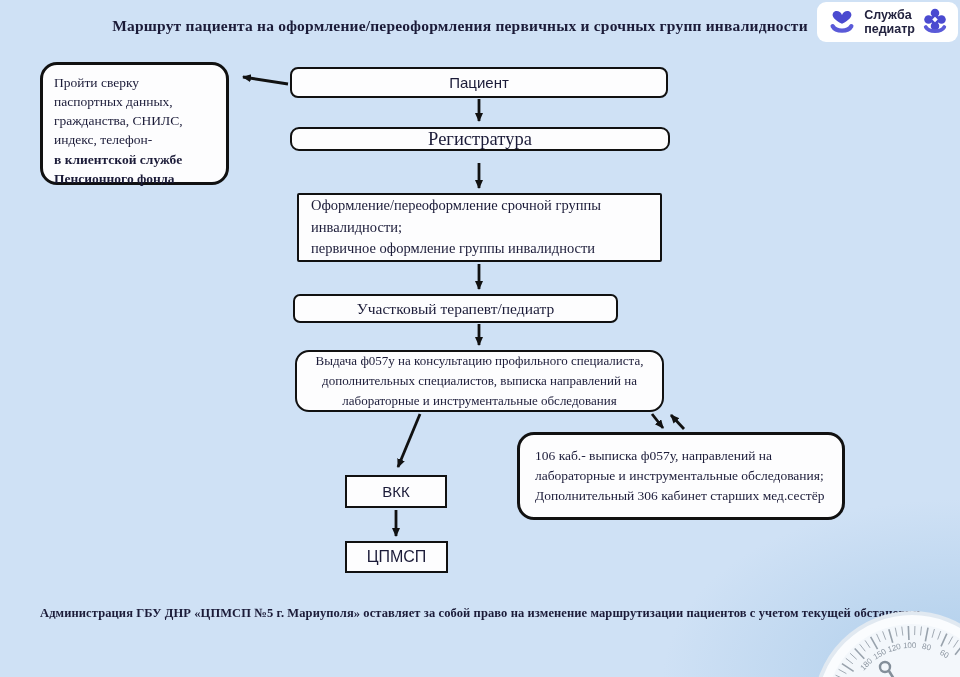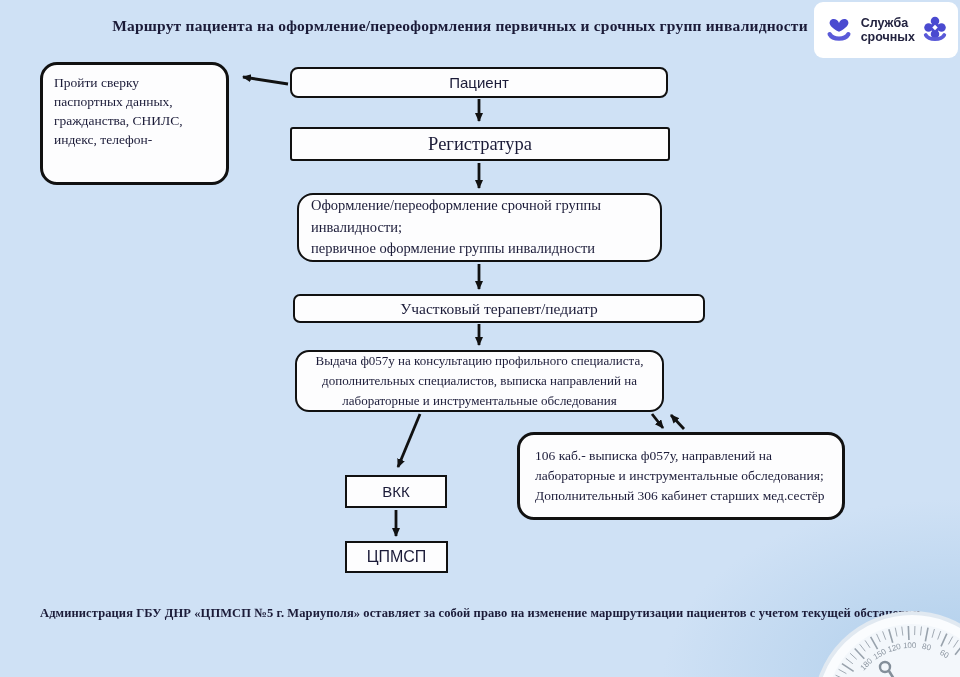--- a/index.html
+++ b/index.html
@@ -14,21 +14,21 @@
     background:radial-gradient(ellipse at 100% 100%, #aecdea 0%, rgba(174,205,234,0) 70%);
   }
   .page-title{
     position:absolute;left:40px;top:17px;width:840px;
     text-align:center;font-weight:bold;font-size:15.5px;letter-spacing:.2px;
   }
   
   .logo-card{
     position:absolute;right:2px;top:2px;height:36px;
     background:#ffffff;border-radius:9px;
-    display:flex;align-items:center;padding:10px 10px;gap:7px;
+    display:flex;align-items:center;padding:2px 10px;gap:7px;
   }
   .logo-text{
     font-family:"Liberation Sans", sans-serif;font-weight:bold;
     font-size:12.5px;line-height:1.12;color:#23233f;
   }
   
   .box{
     position:absolute;background:#fdfdfe;border:2px solid #111111;
     box-sizing:border-box;display:flex;align-items:center;justify-content:center;
     text-align:center;
@@ -36,24 +36,24 @@
   .box.rounded-lg{border-width:3px;border-radius:17px;}
   .box.left-text{justify-content:flex-start;text-align:left;}
   .pre{white-space:pre-line;}
   .sans{font-family:"Liberation Sans", sans-serif;}
 
   .callout{left:40px;top:62px;width:189px;height:123px;font-size:13.5px;line-height:1.42;
            padding:8px 11px;flex-direction:column;align-items:flex-start;justify-content:center;}
   .callout .bold-part{font-weight:bold;}
 
   .patient-box{left:290px;top:67px;width:378px;height:31px;border-radius:8px;font-size:15px;}
-  .registry-box{left:290px;top:127px;width:380px;height:34px;border-radius:3px;font-size:18.5px;}
-  .processing-box{left:297px;top:193px;width:365px;height:69px;border-width:2.5px;border-radius:16px;
+  .registry-box{left:290px;top:127px;width:380px;height:24px;border-radius:9px;font-size:18.5px;}
+  .processing-box{left:297px;top:193px;width:365px;height:69px;border-width:2.5px;border-radius:2px;
                   font-size:14.5px;line-height:1.5;padding:20px 12px;}
-  .therapist-box{left:293px;top:294px;width:412px;height:29px;border-radius:7px;font-size:15.5px;}
+  .therapist-box{left:293px;top:294px;width:325px;height:29px;border-radius:7px;font-size:15.5px;}
   .referral-box{left:295px;top:350px;width:369px;height:62px;border-width:2.5px;border-radius:14px;
                 font-size:13px;line-height:1.55;}
   .vkk-box{left:345px;top:475px;width:102px;height:33px;border-width:2.5px;font-size:15px;}
   .msek-box{left:345px;top:541px;width:103px;height:32px;border-width:2.5px;font-size:16px;}
   .cab106-box{left:517px;top:432px;width:328px;height:88px;font-size:13.5px;line-height:1.5;
               padding:0 15px;}
 
   .footer-note{
     position:absolute;left:0;right:0;top:606px;text-align:center;
     font-weight:bold;font-size:12.5px;letter-spacing:.1px;
@@ -70,40 +70,42 @@
 
 <div class="logo-card">
   <span>
     <svg width="30" height="29" viewBox="0 0 32 30">
       <path d="M16 9 C14.5 4.5, 8.5 3.5, 6.5 7 C4.5 10.5, 8 14.5, 16 18.5 C24 14.5, 27.5 10.5, 25.5 7 C23.5 3.5, 17.5 4.5, 16 9 Z" fill="#4a4ad0"></path>
       <path d="M6 21 C9.5 27.5, 22.5 27.5, 26 21" stroke="#5a5ad8" stroke-width="4.5" stroke-linecap="round" fill="none"></path>
     </svg>
   </span>
   <span class="logo-text">
     <span>Служба</span><br>
-    <span>срочных</span>
+    <span>педиатр</span>
   </span>
   <span>
     <svg width="26" height="29" viewBox="0 0 28 30">
       <circle cx="14" cy="7" r="4.6" fill="#4a4ad0"></circle>
       <circle cx="7" cy="14" r="4.6" fill="#4a4ad0"></circle>
       <circle cx="21" cy="14" r="4.6" fill="#4a4ad0"></circle>
       <circle cx="14" cy="21" r="4.6" fill="#4a4ad0"></circle>
       <circle cx="14" cy="14" r="5" fill="#4a4ad0"></circle>
       <rect x="11.9" y="11.9" width="4.2" height="4.2" transform="rotate(45 14 14)" fill="#ffffff"></rect>
       <path d="M4 22 C7.5 28, 20.5 28, 24 22" stroke="#5a5ad8" stroke-width="4" stroke-linecap="round" fill="none"></path>
     </svg>
   </span>
 </div>
 
 <div class="box callout rounded-lg left-text">
   <span class="pre">Пройти сверку
 паспортных данных,
 гражданства, СНИЛС,
 индекс, телефон-</span>
+  <span class="pre bold-part">в клиентской службе
+Пенсионного фонда</span>
 </div>
 
 <div class="box patient-box sans">Пациент</div>
 <div class="box registry-box">Регистратура</div>
 <div class="box processing-box left-text pre">Оформление/переоформление срочной группы
 инвалидности;
 первичное оформление группы инвалидности</div>
 <div class="box therapist-box">Участковый терапевт/педиатр</div>
 <div class="box referral-box pre">Выдача ф057у на консультацию профильного специалиста,
 дополнительных специалистов, выписка направлений на

